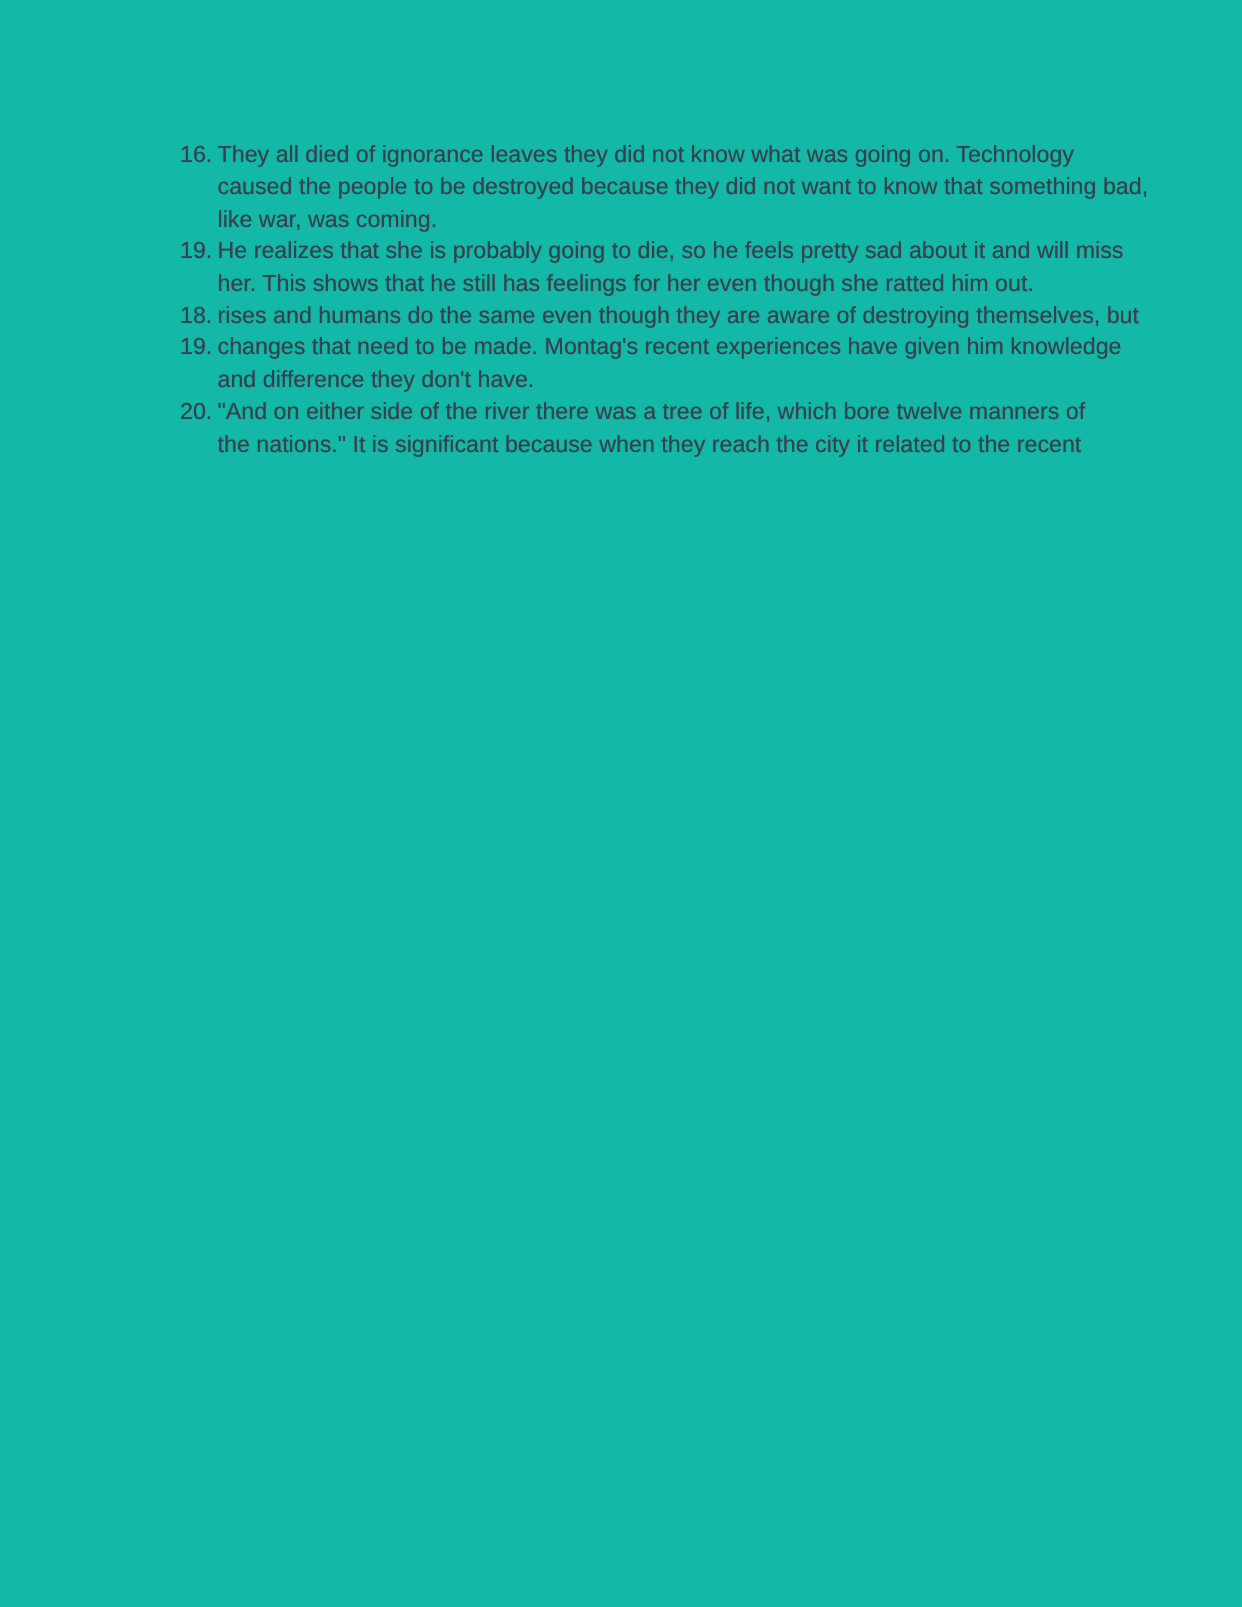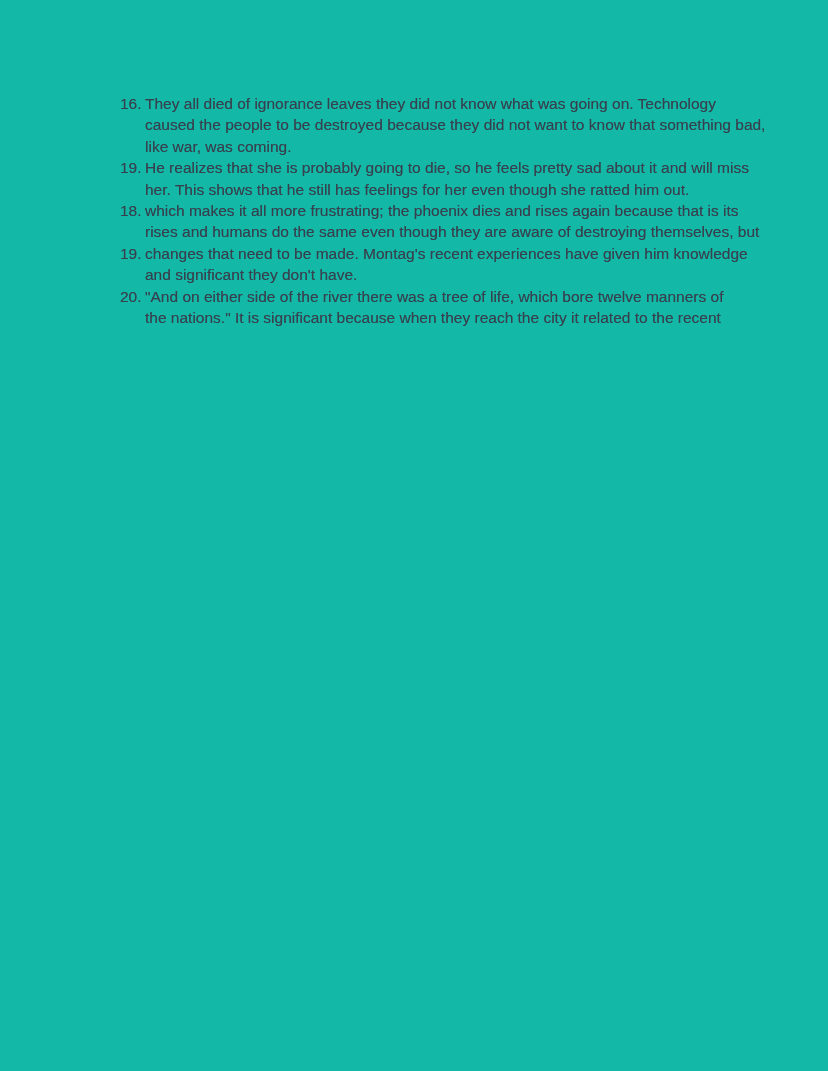--- a/index.html
+++ b/index.html
@@ -61,30 +61,29 @@
       <span class="num">19.</span>
       <span class="txt">
         <div class="line">He realizes that she is probably going to die, so he feels pretty sad about it and will miss</div>
         <div class="line">her. This shows that he still has feelings for her even though she ratted him out.</div>
       </span>
     </div>
 
     <div class="item">
       <span class="num">18.</span>
       <span class="txt">
-        <div class="line">which makes it all more frustrating; the phoenix dies and rises again because that is its</div>
         <div class="line">rises and humans do the same even though they are aware of destroying themselves, but</div>
       </span>
     </div>
 
     <div class="item">
       <span class="num">19.</span>
       <span class="txt">
         <div class="line">changes that need to be made. Montag's recent experiences have given him knowledge</div>
-        <div class="line">and significant they don't have.</div>
+        <div class="line">and difference they don't have.</div>
       </span>
     </div>
 
     <div class="item">
       <span class="num">20.</span>
       <span class="txt">
         <div class="line">"And on either side of the river there was a tree of life, which bore twelve manners of</div>
         <div class="line">the nations." It is significant because when they reach the city it related to the recent</div>
       </span>
     </div>

